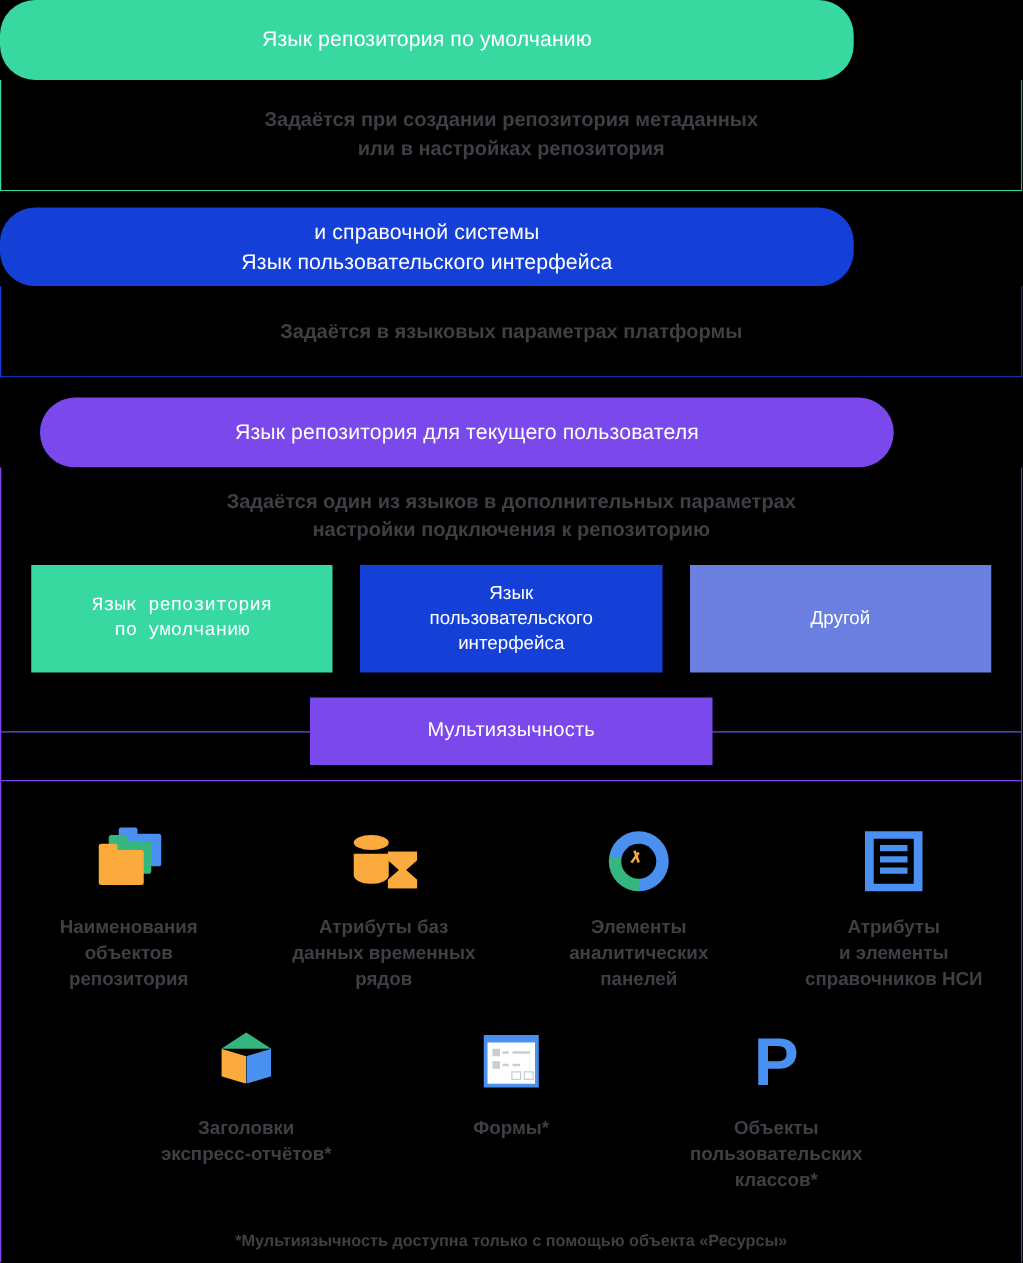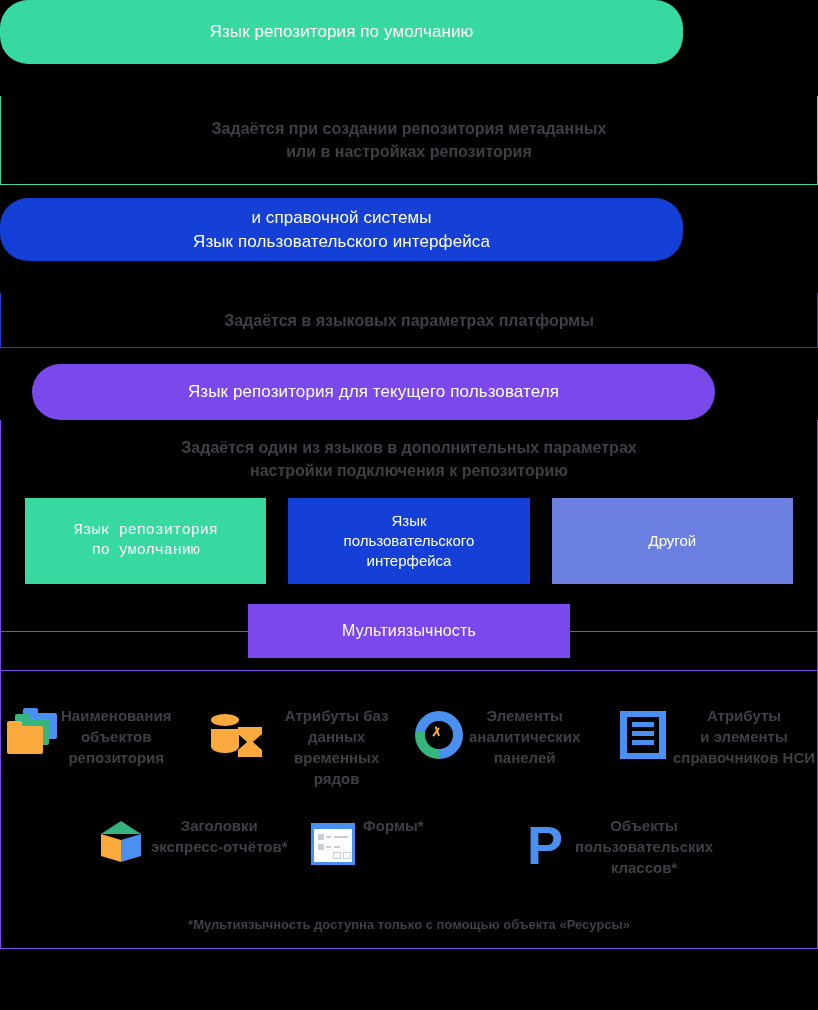--- a/index.html
+++ b/index.html
@@ -36,33 +36,32 @@
     width: 818px;
     background: #000000;
     display: flex;
     align-items: center;
     justify-content: center;
     text-align: center;
     color: #3f3f46;
     font-size: 16px;
     line-height: 23px;
     font-weight: 700;
-    margin-top: 32px;
   }
 
   
   #block-green-header { height: 64px; background: #38d9a0; }
   #block-green-body   { height: 89px; border: 1px solid #38d9a0; border-top: none; }
 
   .gap-sm { height: 13px; width: 818px; background: #000; }
   .gap-lg { height: 16px; width: 818px; background: #000; }
 
   
   #block-blue-header { height: 63px; background: #1540d8; flex-direction: column; }
-  #block-blue-body   { height: 55px; border: 1px solid #1540d8; border-top: none; }
+  #block-blue-body   { height: 73px; border: 1px solid #1540d8; border-top: none; }
 
   
   #block-purple-header { height: 56px; background: #7b48ec; margin-left: 32px; }
   #block-purple-wrap {
     width: 818px;
     border: 1px solid #7b48ec;
     border-top: none;
     background: #000;
     position: relative;
     padding-bottom: 6px;
@@ -139,21 +138,22 @@
     padding: 34px 0 16px 0;
   }
 
   .icon-row {
     display: flex;
     width: 100%;
   }
   .icon-cell {
     flex: 1;
     display: flex;
-    align-items: flex-start;
+    flex-direction: column;
+    align-items: center;
   }
   .icon-art {
     width: 60px;
     height: 60px;
     position: relative;
     margin-bottom: 12px;
   }
   .icon-caption {
     color: #3f3f46;
     font-size: 15px;

